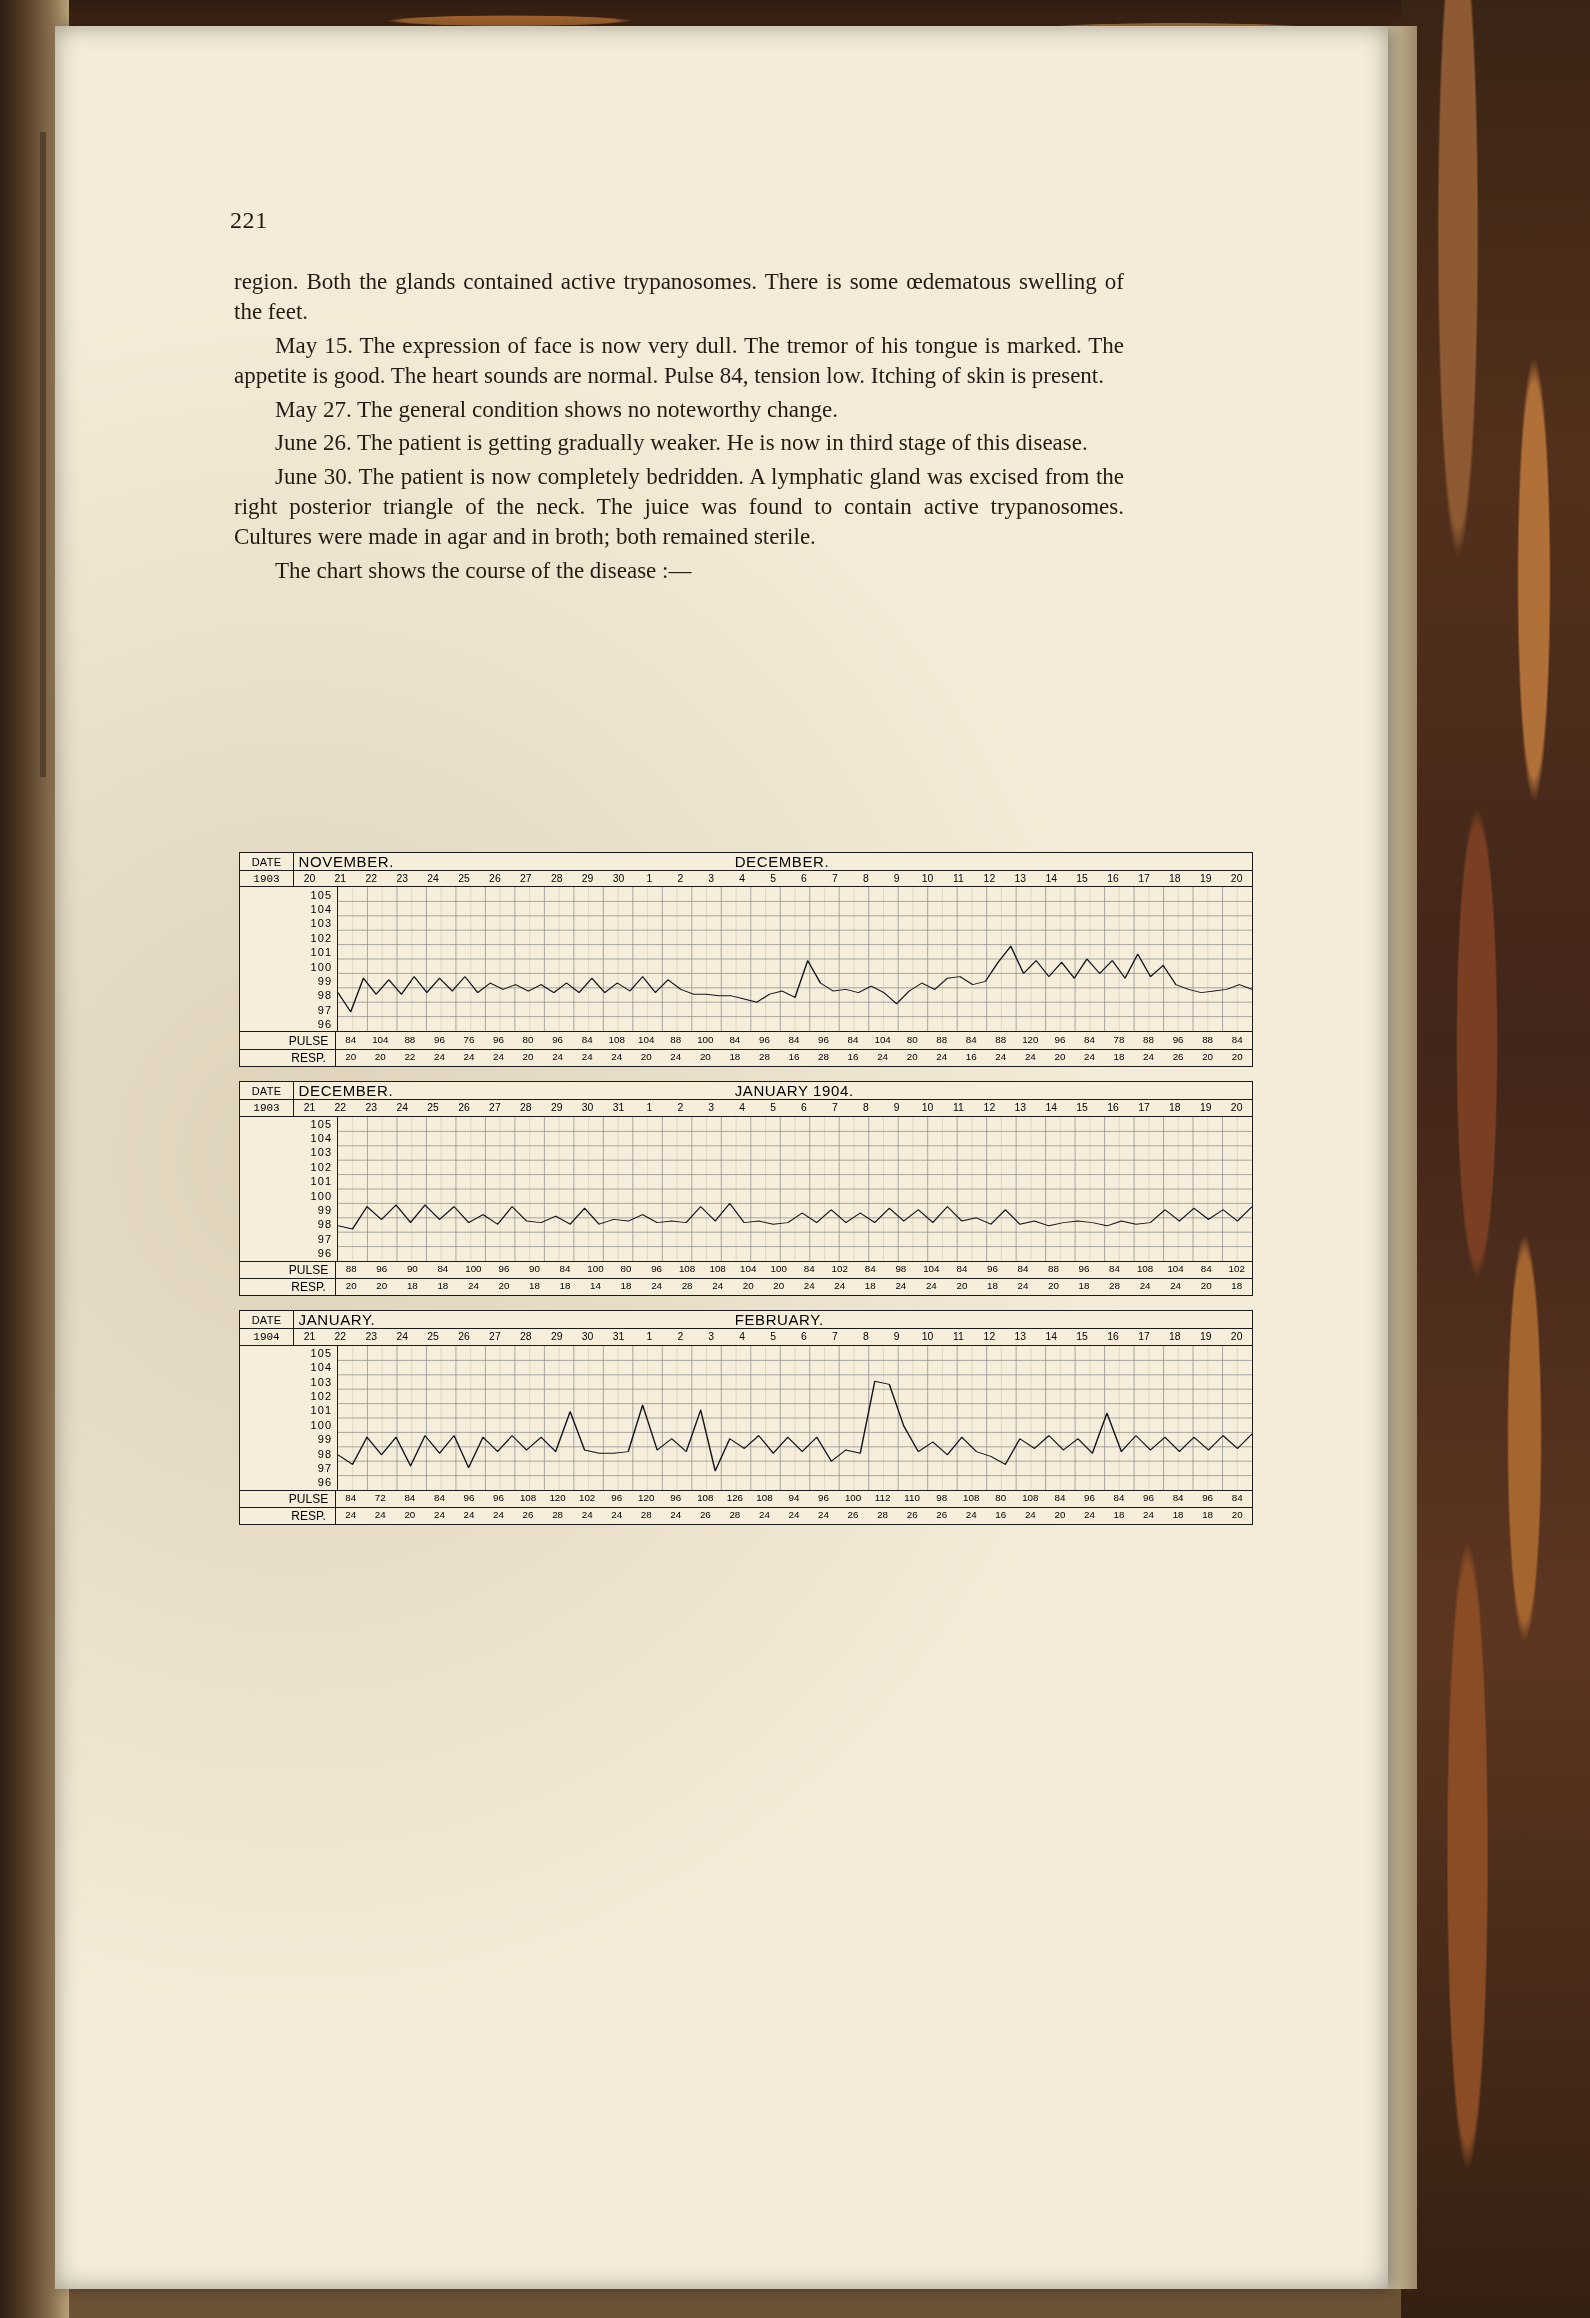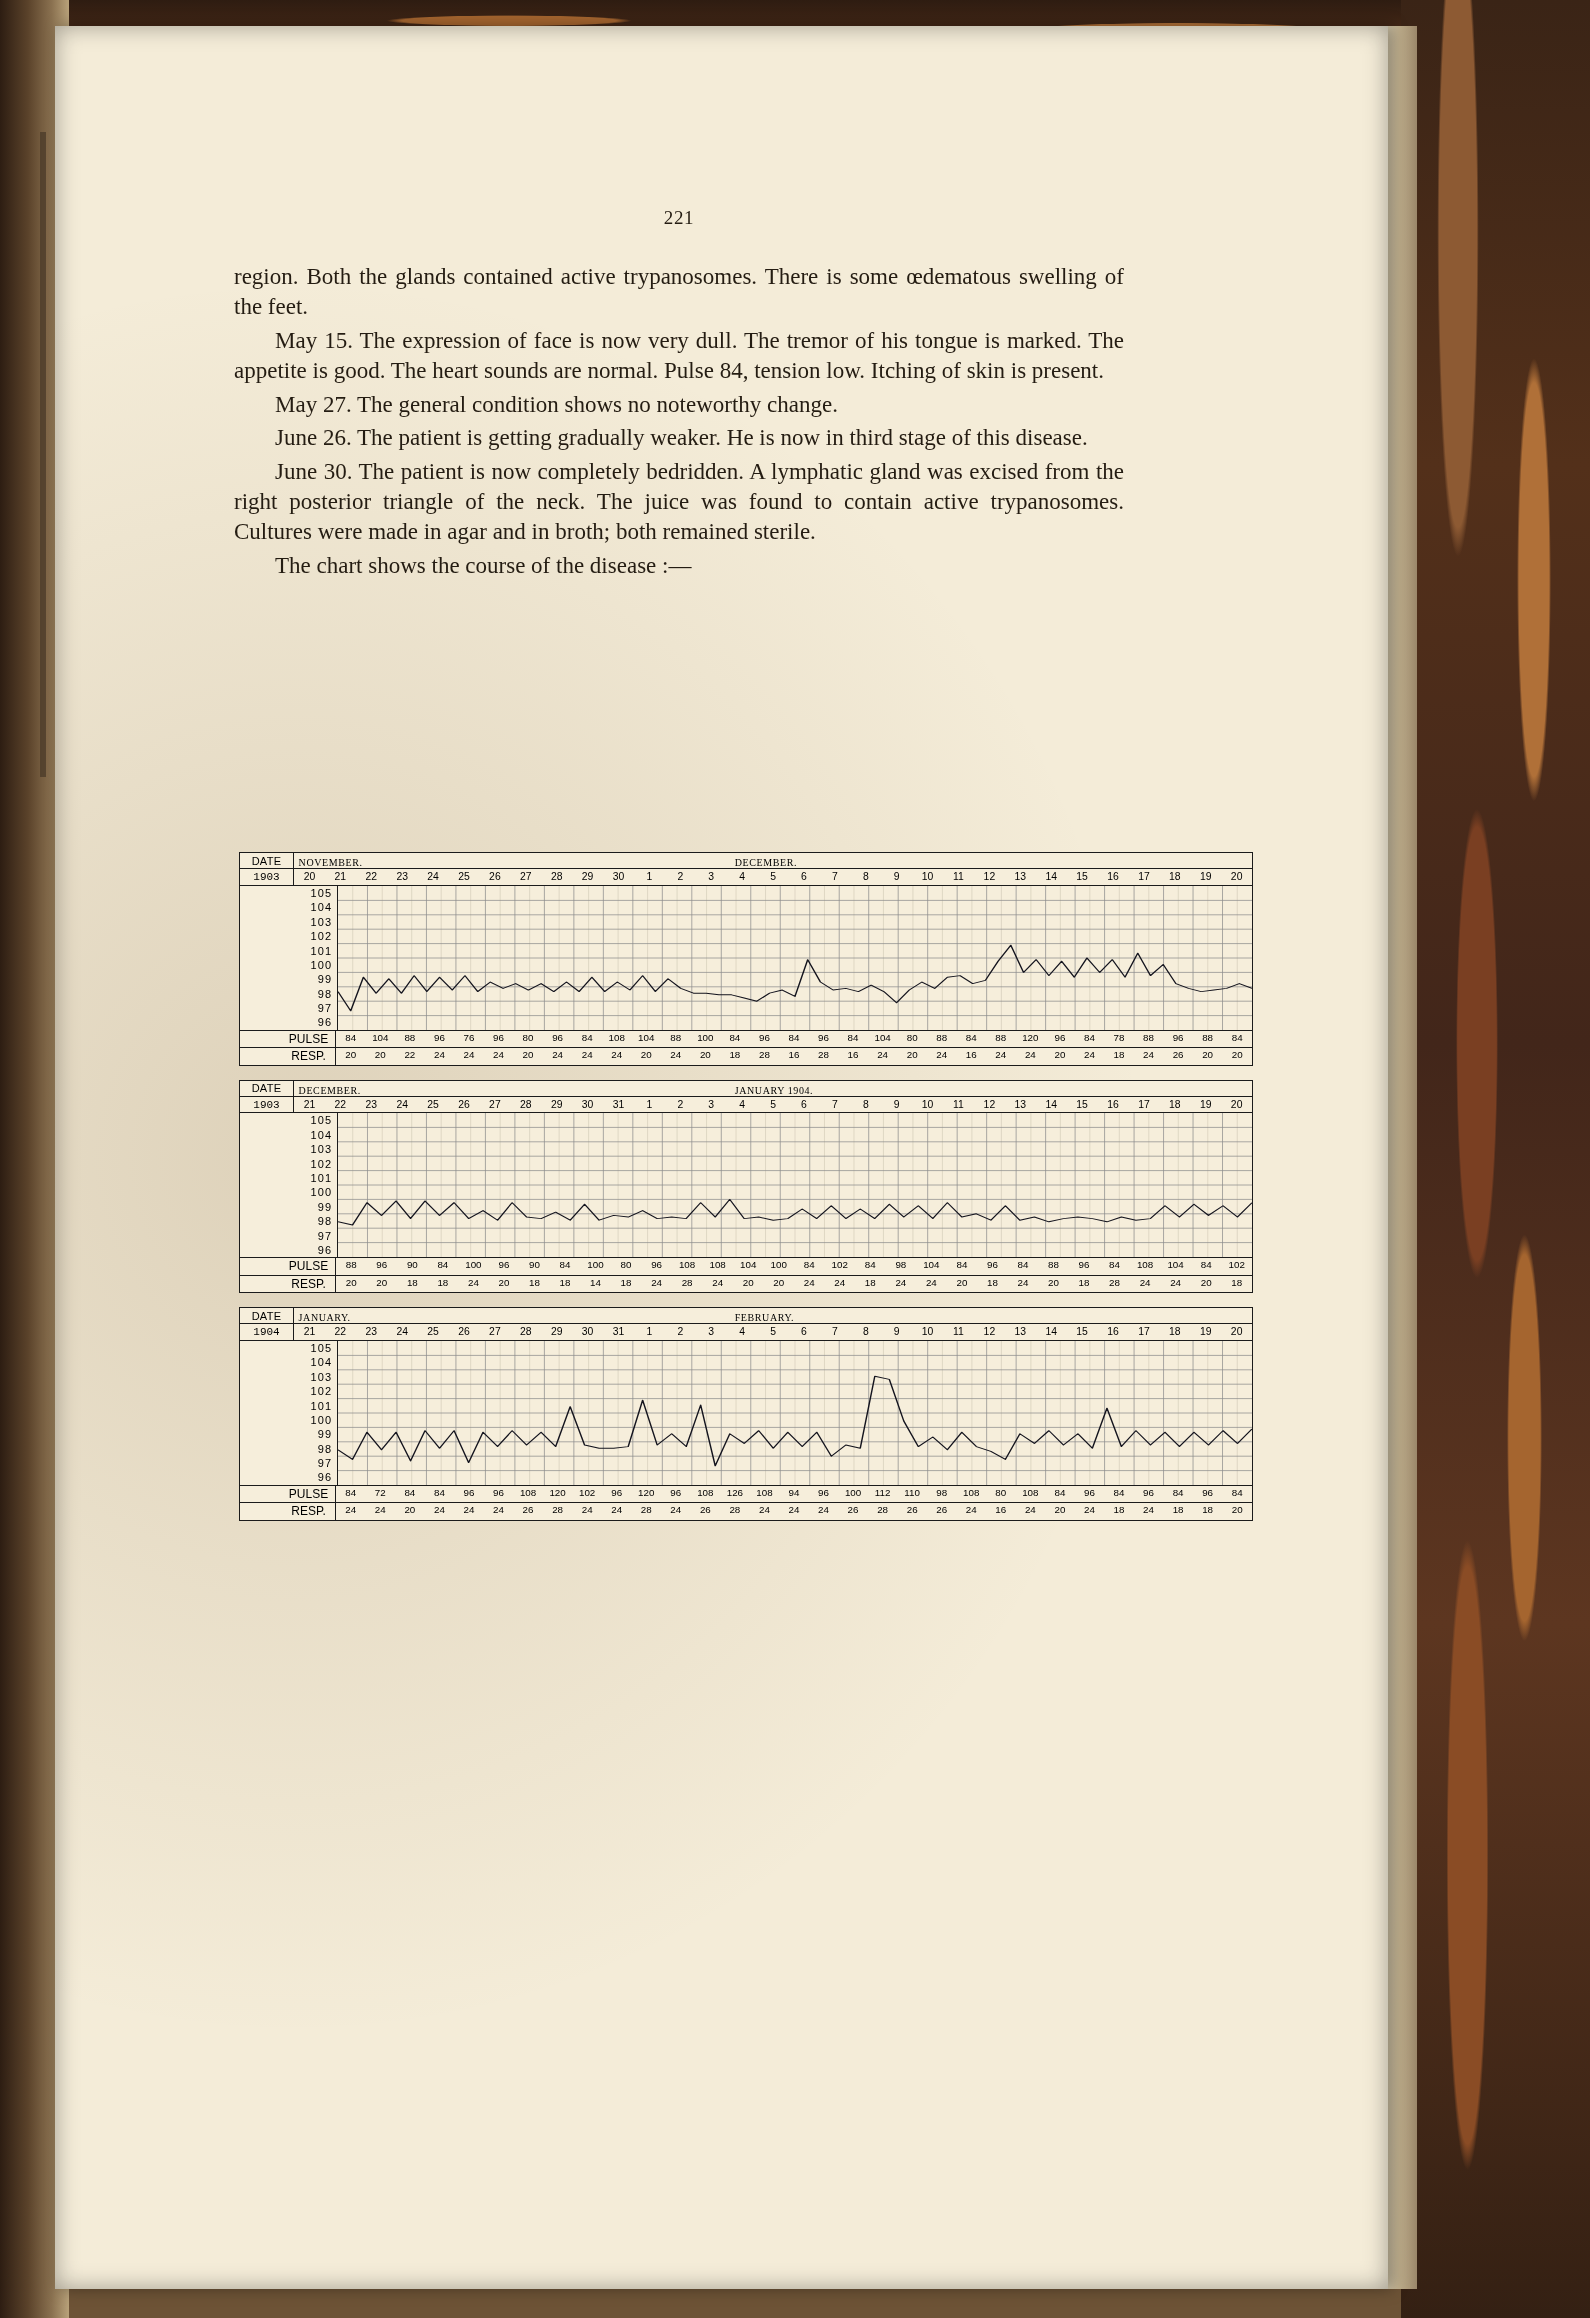--- a/index.html
+++ b/index.html
@@ -29,33 +29,33 @@
     box-shadow:0 0 23px rgba(0,0,0,.35) inset, 4.6px 0 15px rgba(0,0,0,.35);}
   .page:after{content:"";position:absolute;inset:0;
     background:radial-gradient(ellipse at 18% 50%, rgba(120,90,50,.18), transparent 55%);
     pointer-events:none;}
   .pageedge{position:absolute;top:26px;left:1382px;width:35px;height:2263px;
     background:linear-gradient(90deg,#d9cfb4,#bfae8c,#9b876a);}
   .spine-mark{position:absolute;left:40px;top:132px;width:5.8px;height:645px;background:#4a3a28;opacity:.75;}
 
   
   .content{position:absolute;left:230px;top:207px;width:898px;color:#241c12;}
-  .folio{text-align:center;font-size:19px;letter-spacing:0.6px;margin-bottom:33px;}
+  .folio{text-align:left;font-size:24px;letter-spacing:0.6px;margin-bottom:33px;}
   p.body{margin:4px;font-size:23px;line-height:1.30;text-align:justify;text-justify:inter-word;}
   p.body.ind{text-indent:41px;}
   .chartlead{margin-top:5.8px;text-indent:41px;}
 
   
   .charts{position:absolute;left:239px;top:852px;width:1014px;}
   .tchart{border:1.7px solid #1b1b1b;background:#f6eedb;margin-bottom:14px;position:relative;}
   .hdr{display:flex;border-bottom:1.2px solid #1b1b1b;}
   .hdr .dcell{width:53px;flex:none;border-right:1.2px solid #1b1b1b;
     font-family:"Liberation Sans",sans-serif;font-size:11px;letter-spacing:0.3px;
     display:flex;align-items:center;justify-content:center;padding:1.7px 0;}
-  .hdr .months{flex:1;font-family:Liberation Serif, serif;font-size:10px;
+  .hdr .months{flex:1;font-family:Liberation Sans, sans-serif;font-size:15px;
     letter-spacing:0.6px;display:flex;align-items:flex-end;padding-left:4.6px;position:relative;}
   .hdr .months span.m2{position:absolute;left:46%;}
   .row2{display:flex;border-bottom:1.2px solid #1b1b1b;}
   .row2 .dcell{width:53px;flex:none;border-right:1.2px solid #1b1b1b;
     font-family:Liberation Mono, monospace;font-size:11px;display:flex;
     align-items:center;justify-content:center;padding:1.7px 0;}
   .daynums{flex:1;display:flex;}
   .daynums div{flex:1;text-align:center;font-family:"Liberation Sans",sans-serif;
     font-size:10.4px;padding:1.7px 0;}
 

